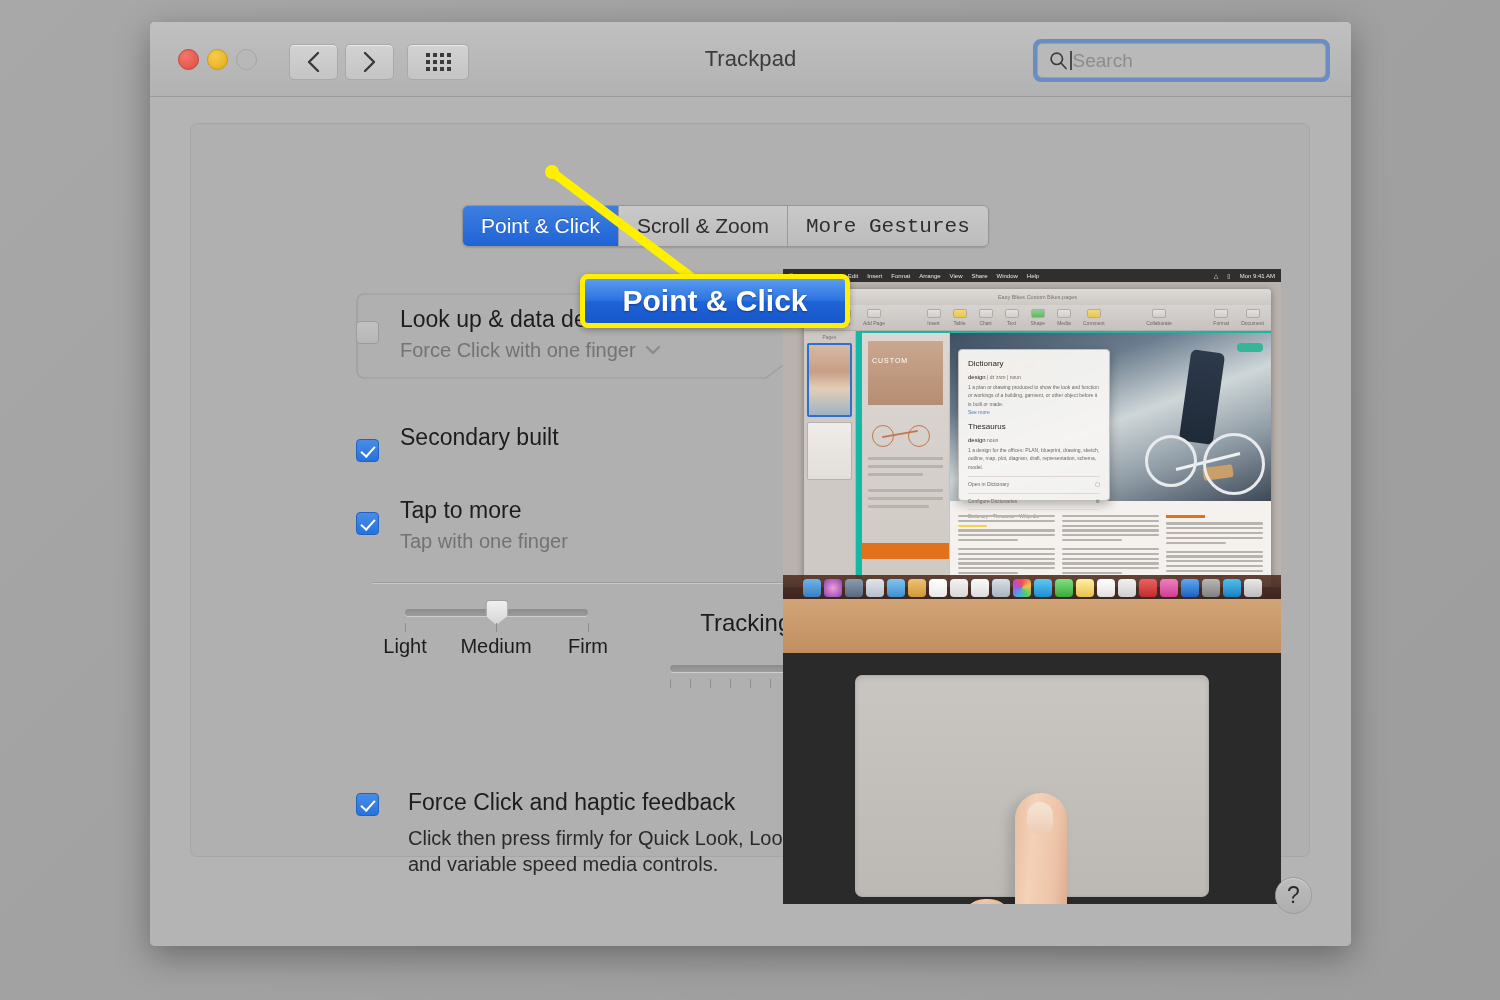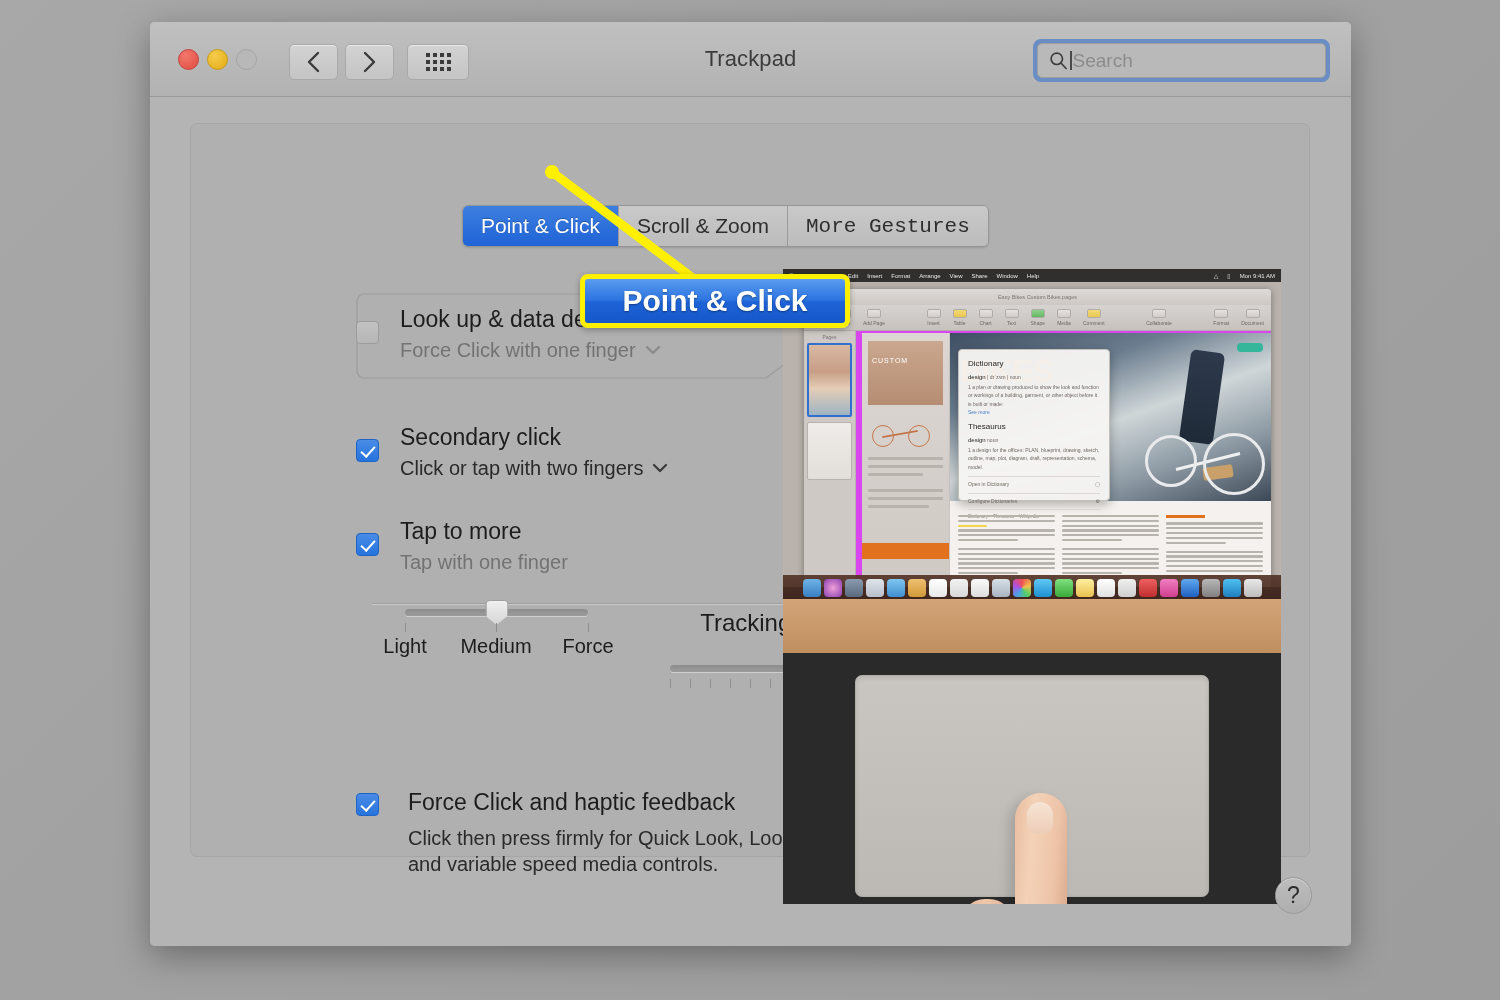--- a/index.html
+++ b/index.html
@@ -264,21 +264,21 @@
   .pg-thumb {
     height: 74px; border: 2px solid #2f6fd0; border-radius: 2px; margin-bottom: 5px;
     background: linear-gradient(#d7b9a4 0%, #c89e86 38%, #e4cdb6 62%, #9fb4c4 100%);
     position: relative; overflow: hidden;
   }
   .pg-thumb2 {
     height: 58px; border: 1px solid #b7b2ae; border-radius: 2px;
     background: linear-gradient(#efece9, #e2ded9);
     position: relative; overflow: hidden;
   }
-  .pg-canvas { flex: 1; position: relative; background: #d946ef; overflow: hidden; }
+  .pg-canvas { flex: 1; position: relative; background: #14b8a6; overflow: hidden; }
   .pg-page {
     position: absolute; left: 6px; top: 2px; right: 0; bottom: 0;
     background: #f4f1ee;
   }
   .hero {
     position: absolute; left: 88px; top: 0; right: 0; height: 168px;
     background:
       linear-gradient(160deg, #3f4f63 0%, #6a7c8e 28%, #cfd6d8 52%, #8d9aa4 75%, #3c4856 100%);
     overflow: hidden;
   }
@@ -549,27 +549,21 @@
         </div>
       </div>
 
       <div class="row-gap"></div>
 
       <div class="opt">
         <div class="cbwrap">
           <span class="cb on"></span>
         </div>
         <div class="opt-texts">
-          <div class="opt-title">Secondary click</div>
-          <div class="opt-sub dark">
-            <span>Click or tap with two fingers</span>
-            <svg class="chev" width="16" height="10" viewBox="0 0 16 10">
-              <path d="M2 2 L8 8 L14 2" fill="none" stroke="#3a3a3a" stroke-width="2.2" stroke-linecap="round" stroke-linejoin="round"></path>
-            </svg>
-          </div>
+          <div class="opt-title">Secondary built</div>
         </div>
       </div>
 
       <div class="row-gap"></div>
 
       <div class="opt">
         <div class="cbwrap">
           <span class="cb on"></span>
         </div>
         <div class="opt-texts">
@@ -588,21 +582,21 @@
           <span class="thumb" style="left:50%"></span>
         </div>
         <div class="ticks">
           <i style="left:33px"></i>
             <i style="left:124px"></i>
             <i style="left:216px"></i>
         </div>
         <div class="sl-labels">
           <span style="left:33px">Light</span>
           <span style="left:124px">Medium</span>
-          <span style="left:216px">Force</span>
+          <span style="left:216px">Firm</span>
         </div>
       </div>
 
       <div class="sl track">
         <div class="sl-title">Tracking speed</div>
         <div class="sl-bar">
           <span class="thumb" style="left:96%"></span>
         </div>
         <div class="ticks">
           <i style="left:8px"></i>

